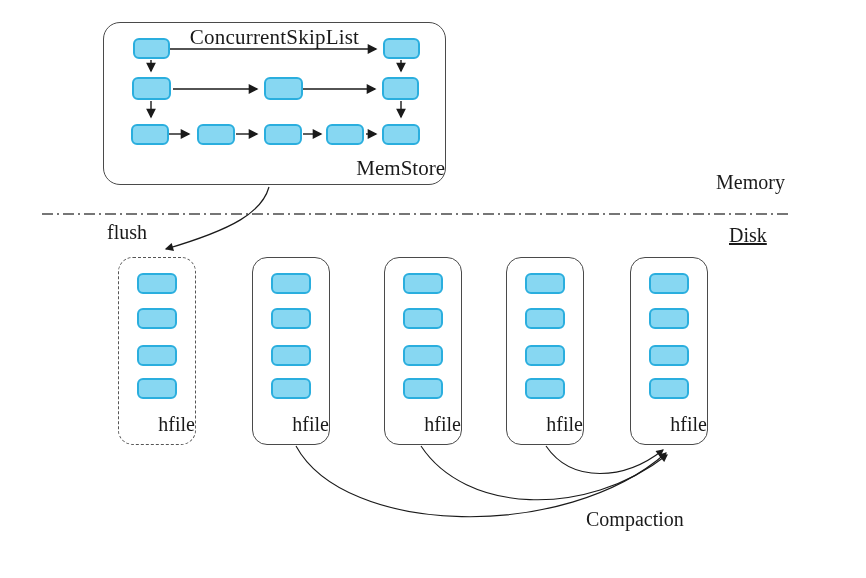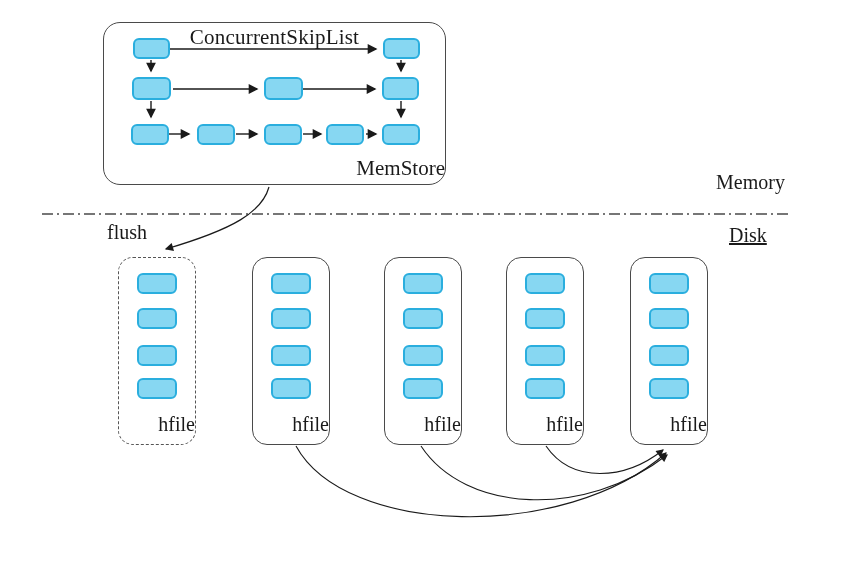--- a/index.html
+++ b/index.html
@@ -131,20 +131,21 @@
   <div class="node" style="left:382px;top:77px;width:37px;height:23px;"></div>
   <div class="node" style="left:131px;top:124px;width:38px;height:21px;"></div>
   <div class="node" style="left:197px;top:124px;width:38px;height:21px;"></div>
   <div class="node" style="left:264px;top:124px;width:38px;height:21px;"></div>
   <div class="node" style="left:326px;top:124px;width:38px;height:21px;"></div>
   <div class="node" style="left:382px;top:124px;width:38px;height:21px;"></div>
 
   <div class="free-label" style="left:684px;top:171px;margin-left:32px;">Memory</div>
   <div class="free-label" style="left:729px;top:224px;text-decoration:underline;">Disk</div>
   <div class="free-label" style="left:107px;top:221px;">flush</div>
+  <div class="free-label" style="left:586px;top:508px;">Compaction</div>
 
   <div class="hfile dashed" style="left:118px;">
     <div class="blocks">
         <div class="blk" style="top: 15px;"></div>
         <div class="blk" style="top: 50px;"></div>
         <div class="blk" style="top: 87px;"></div>
         <div class="blk" style="top: 120px;"></div>
       </div>
     <div class="hfile-label">hfile</div>
   </div>

